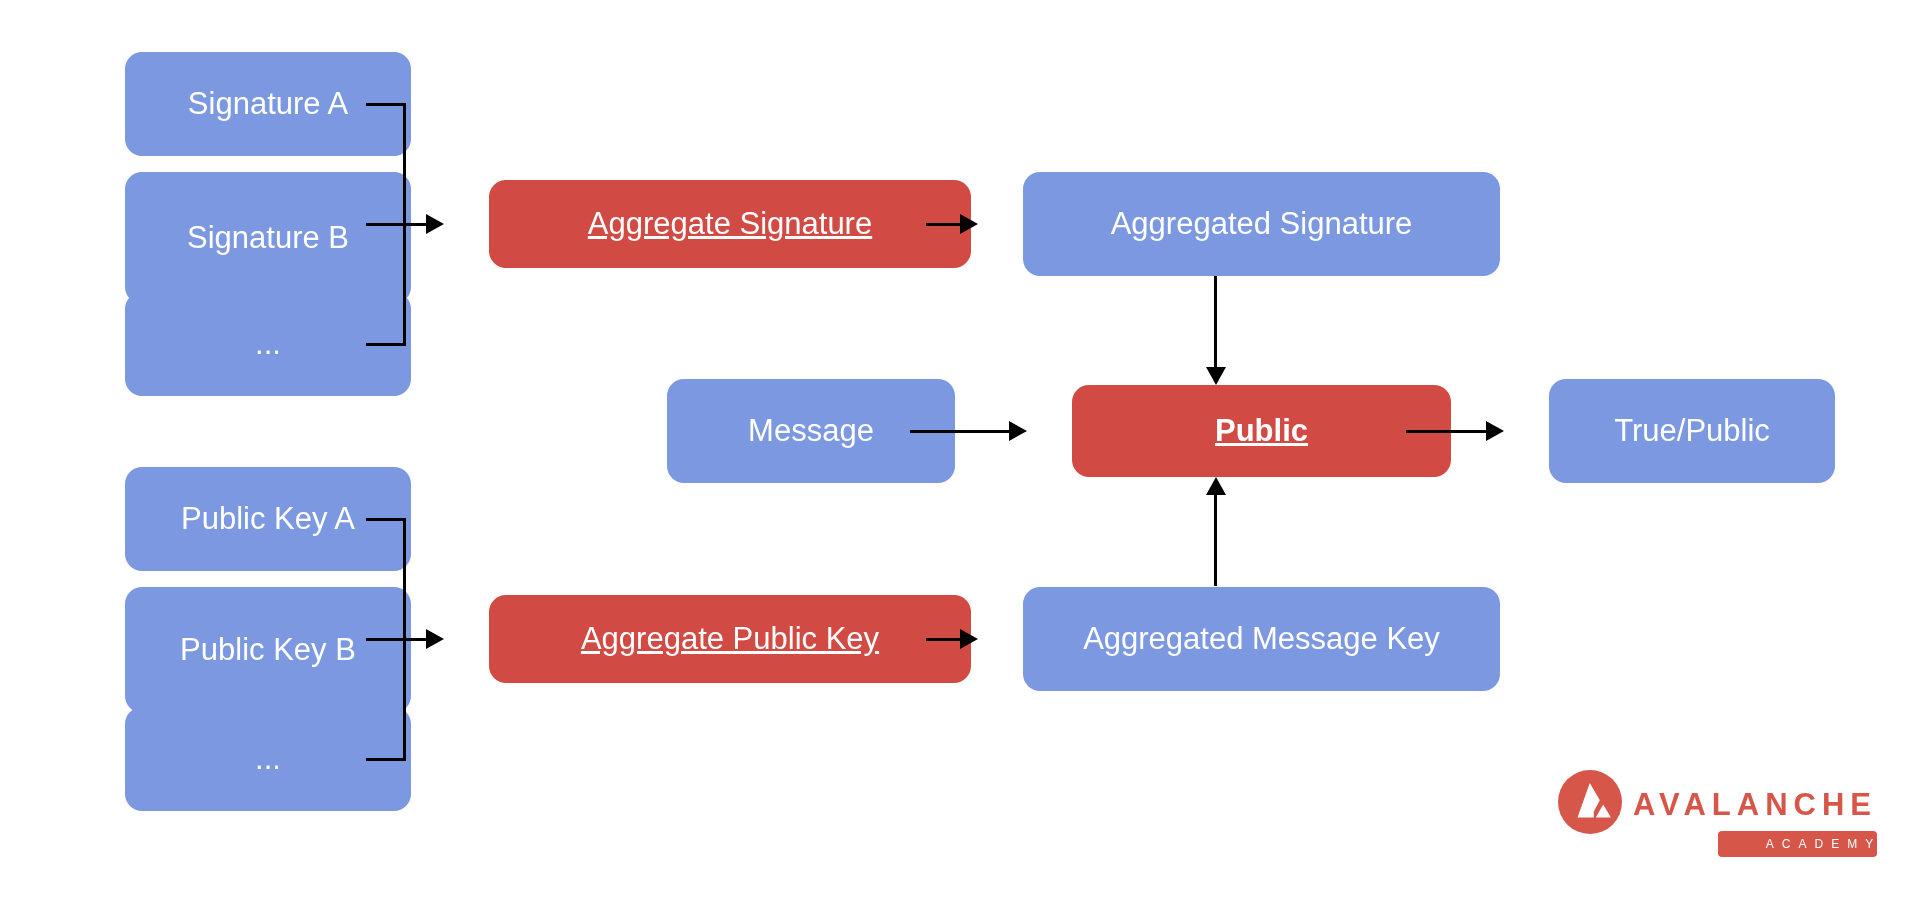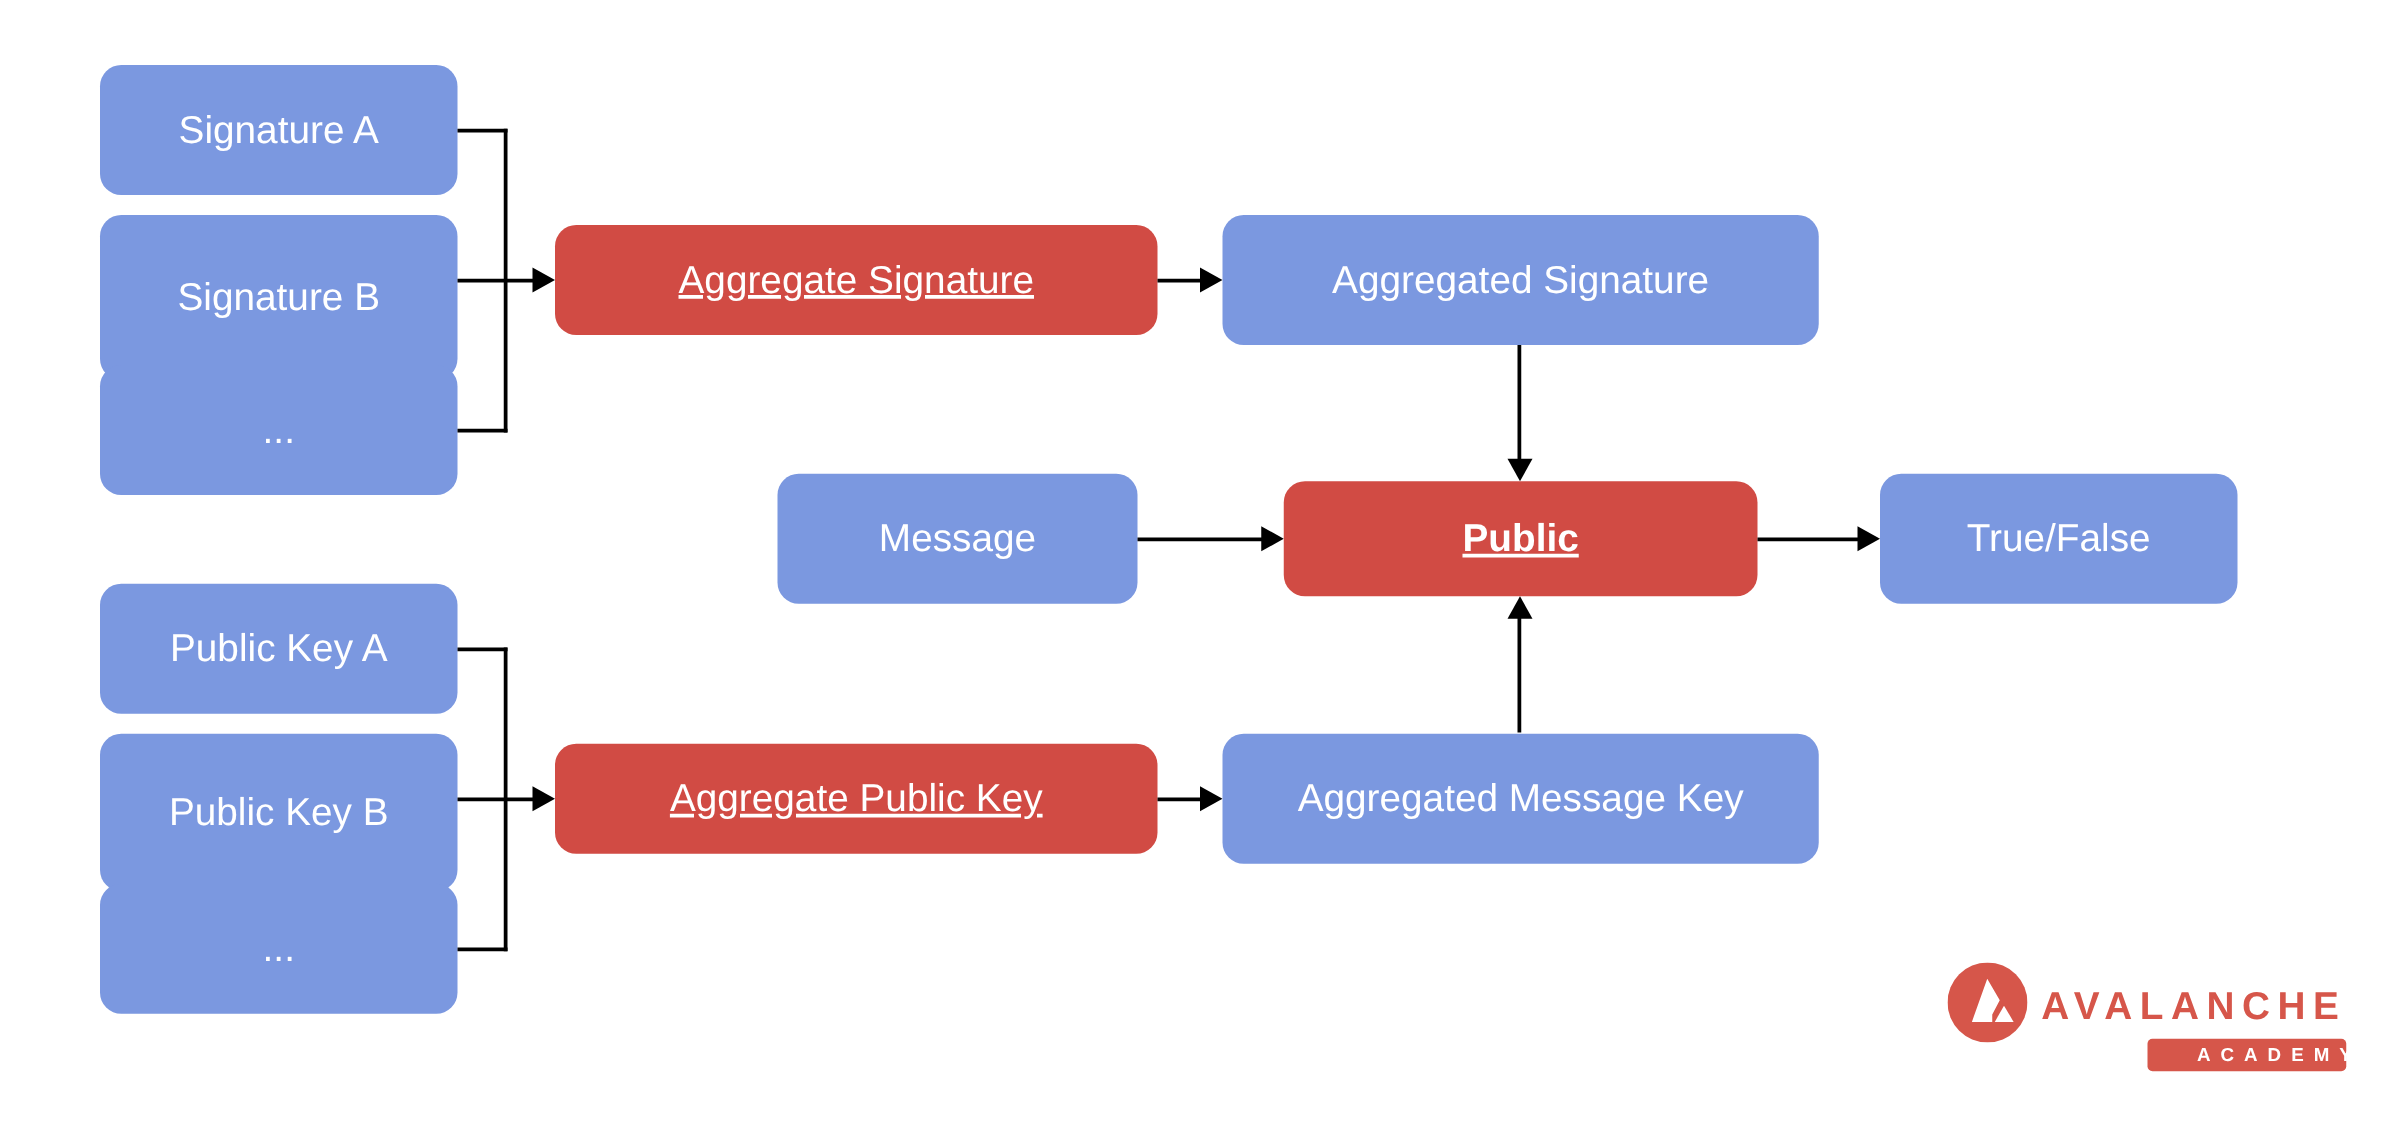--- a/index.html
+++ b/index.html
@@ -1,34 +1,34 @@
 <!DOCTYPE html>
 <html style="--box-blue: #7b98e0; --box-red: #d14b44; --line: #000000; --logo-red: #d6564a; --label-text: #ffffff;"><head>
 <meta charset="utf-8">
 <style>
   html,body{margin:0;padding:0;background:#ffffff;}
   body{width:1920px;height:904px;overflow:hidden;font-family:"Liberation Sans",sans-serif;}
   .canvas{position:relative;width:1920px;height:904px;background:#ffffff;}
   .box{position:absolute;display:flex;align-items:center;justify-content:center;
-       color:#ffffff;font-size:31px;border-radius:17px;text-align:center;line-height:1.1;}
+       color:#ffffff;font-size:31px;border-radius:17px;text-align:center;line-height:1.1;margin-left:45px;}
   .box.blue{background:var(--box-blue,#7b98e0);}
   .box.red{background:var(--box-red,#d14b44);text-decoration:underline;}
   .box.bold{font-weight:bold;}
   .line{position:absolute;background:var(--line,#000);}
   .ah{position:absolute;width:0;height:0;}
   .ah-right{border-top:10px solid transparent;border-bottom:10px solid transparent;border-left:18px solid var(--line,#000);}
   .ah-down{border-left:10px solid transparent;border-right:10px solid transparent;border-top:18px solid var(--line,#000);}
   .ah-up{border-left:10px solid transparent;border-right:10px solid transparent;border-bottom:18px solid var(--line,#000);}
   .logo{position:absolute;left:1550px;top:765px;width:340px;height:100px;}
   .logo-mark{position:absolute;left:8px;top:5px;width:64px;height:64px;}
   .logo-word{position:absolute;left:83px;top:22px;width:250px;color:var(--logo-red,#d6564a);
              font-size:31px;font-weight:bold;letter-spacing:6px;white-space:nowrap;}
   .logo-badge{position:absolute;left:168px;top:66px;width:159px;height:26px;border-radius:4px;
               background:var(--logo-red,#d6564a);display:flex;align-items:center;justify-content:center;}
-  .logo-badge span{color:#ffffff;font-size:15px;font-weight:bold;letter-spacing:8px;padding-left:8px;margin-left:44px;}
+  .logo-badge span{color:#ffffff;font-size:12px;font-weight:normal;letter-spacing:8px;padding-left:8px;margin-left:44px;}
 </style>
 </head>
 <body>
 
 <div class="canvas">
 
   <div class="box blue" style="left:80px;top:52px;width:286px;height:104px">Signature A</div>
   <div class="box blue" style="left:80px;top:172px;width:286px;height:132px">Signature B</div>
   <div class="box blue" style="left:80px;top:292px;width:286px;height:104px">...</div>
 
@@ -45,21 +45,21 @@
 
   <div class="line" style="left:1214px;top:276px;width:3px;height:93px"></div>
   <div class="ah ah-down" style="left:1206px;top:367px"></div>
 
   <div class="box blue" style="left:622px;top:379px;width:288px;height:104px">Message</div>
   <div class="line" style="left:910px;top:430px;width:100px;height:3px"></div>
   <div class="ah ah-right" style="left:1009px;top:421px"></div>
   <div class="box red bold" style="left:1027px;top:385px;width:379px;height:92px">Public</div>
   <div class="line" style="left:1406px;top:430px;width:81px;height:3px"></div>
   <div class="ah ah-right" style="left:1486px;top:421px"></div>
-  <div class="box blue" style="left:1504px;top:379px;width:286px;height:104px">True/False</div>
+  <div class="box blue" style="left:1504px;top:379px;width:286px;height:104px">True/Public</div>
 
   <div class="ah ah-up" style="left:1206px;top:477px"></div>
   <div class="line" style="left:1214px;top:493px;width:3px;height:93px"></div>
 
   <div class="box blue" style="left:80px;top:467px;width:286px;height:104px">Public Key A</div>
   <div class="box blue" style="left:80px;top:587px;width:286px;height:126px">Public Key B</div>
   <div class="box blue" style="left:80px;top:707px;width:286px;height:104px">...</div>
 
   <div class="line" style="left:366px;top:518px;width:40px;height:3px"></div>
   <div class="line" style="left:366px;top:758px;width:40px;height:3px"></div>

